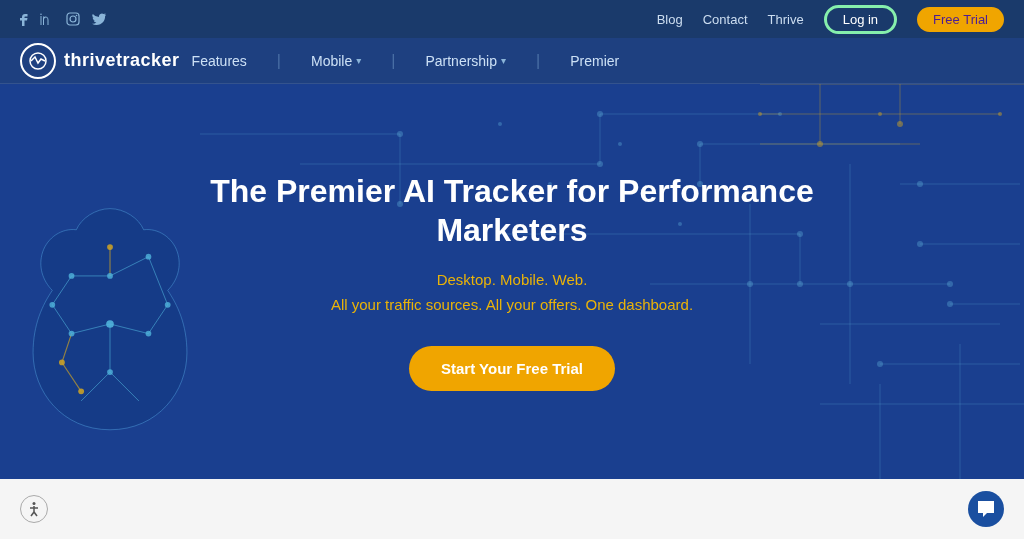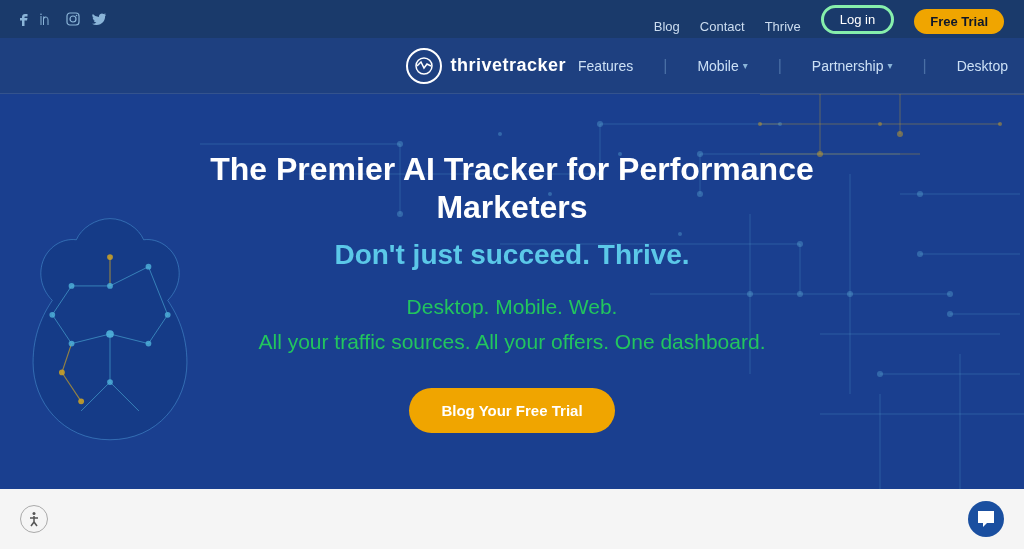--- a/index.html
+++ b/index.html
@@ -14,55 +14,55 @@
       justify-content: space-between;
       padding: 0 20px;
     }
     .social-icons { display: flex; gap: 12px; align-items: center; }
     .social-icon {
       color: #8ab4d8;
       font-size: 14px;
       cursor: pointer;
       display: flex; align-items: center;
     }
-    .top-bar-right { display: flex; align-items: flex-end; gap: 20px; }
+    .top-bar-right { display: flex; align-items: center; gap: 20px; }
     .top-nav-link {
       color: #ccddf0;
       text-decoration: none;
       font-size: 13px;
       cursor: pointer;
     }
     .btn-login {
       border: 3px solid #86efac;
       background: transparent;
       color: #fff;
       padding: 4px 16px;
       border-radius: 20px;
       font-size: 13px;
       cursor: pointer;
     }
     .btn-free-trial {
       background: #f0a500;
       border: none;
-      color: #0f172a;
+      color: #4c1d95;
       padding: 5px 16px;
       border-radius: 20px;
       font-size: 13px;
       cursor: pointer;
-      font-weight: bold;
+      font-weight: normal;
     }
 
     
     .main-nav {
       background: #1e4080;
-      height: 56px;
-      display: flex;
-      align-items: center;
-      padding: 0 4px;
-      justify-content: flex-end;
+      height: 46px;
+      display: flex;
+      align-items: center;
+      padding: 0 20px;
+      justify-content: flex-start;
       border-bottom: 1px solid rgba(255,255,255,0.1);
     }
     .logo-area { display: flex; align-items: center; gap: 8px; cursor: pointer; }
     .logo-circle {
       width: 36px; height: 36px;
       border: 2px solid #fff;
       border-radius: 50%;
       display: flex; align-items: center; justify-content: center;
       color: #fff;
       font-size: 14px;
@@ -127,22 +127,22 @@
       font-weight: bold;
       line-height: 1.2;
       max-width: 700px;
     }
     .hero-subtitle {
       color: #5bc8e8;
       font-size: 28px;
       font-weight: bold;
     }
     .hero-desc {
-      color: #22c55e;
-      font-size: 21px;
+      color: #eab308;
+      font-size: 15px;
       line-height: 1.7;
       margin-top: 6px;
     }
     .btn-start-trial {
       background: #f0a500;
       border: none;
       color: #fff;
       padding: 14px 32px;
       border-radius: 30px;
       font-size: 15px;
@@ -241,21 +241,21 @@
       <span>Mobile</span>
       <span class="nav-chevron">▾</span>
     </a>
     <span class="nav-separator">|</span>
     <a class="nav-link">
       <span>Partnership</span>
       <span class="nav-chevron">▾</span>
     </a>
     <span class="nav-separator">|</span>
     <a class="nav-link">
-      <span>Desktop</span>
+      <span>Premier</span>
     </a>
   </div>
 </div>
 
 <div class="hero">
 
   <svg class="circuit-bg" viewBox="0 0 1024 395" xmlns="http://www.w3.org/2000/svg">
 
     <line x1="200" y1="50" x2="400" y2="50" class="circuit-line"></line>
     <line x1="400" y1="50" x2="400" y2="120" class="circuit-line"></line>
@@ -345,26 +345,25 @@
       <circle cx="160" cy="110" r="3" fill="rgba(80,180,220,0.8)"></circle>
       <circle cx="100" cy="180" r="3" fill="rgba(80,180,220,0.8)"></circle>
       <circle cx="50" cy="170" r="3" fill="rgba(200,160,40,0.9)"></circle>
       <circle cx="70" cy="200" r="3" fill="rgba(200,160,40,0.9)"></circle>
       <circle cx="100" cy="50" r="3" fill="rgba(200,160,40,0.9)"></circle>
     </g>
   </svg>
 
   <div class="hero-content">
     <h1 class="hero-title">The Premier AI Tracker for Performance Marketers</h1>
-    <h2 class="hero-subtitle">Don't just succeed. Thrive.</h2>
     <p class="hero-desc">
       <span>Desktop. Mobile. Web.</span><br>
       <span>All your traffic sources. All your offers. One dashboard.</span>
     </p>
-    <button class="btn-start-trial">Blog Your Free Trial</button>
+    <button class="btn-start-trial">Start Your Free Trial</button>
   </div>
 </div>
 
 <div class="bottom-bar">
   <div class="accessibility-btn">
     <svg width="16" height="16" viewBox="0 0 16 16" fill="#555">
       <circle cx="8" cy="2.5" r="1.5"></circle>
       <line x1="8" y1="5" x2="8" y2="11" stroke="#555" stroke-width="1.5"></line>
       <line x1="4" y1="7" x2="12" y2="7" stroke="#555" stroke-width="1.5"></line>
       <line x1="8" y1="11" x2="5" y2="15" stroke="#555" stroke-width="1.5"></line>

